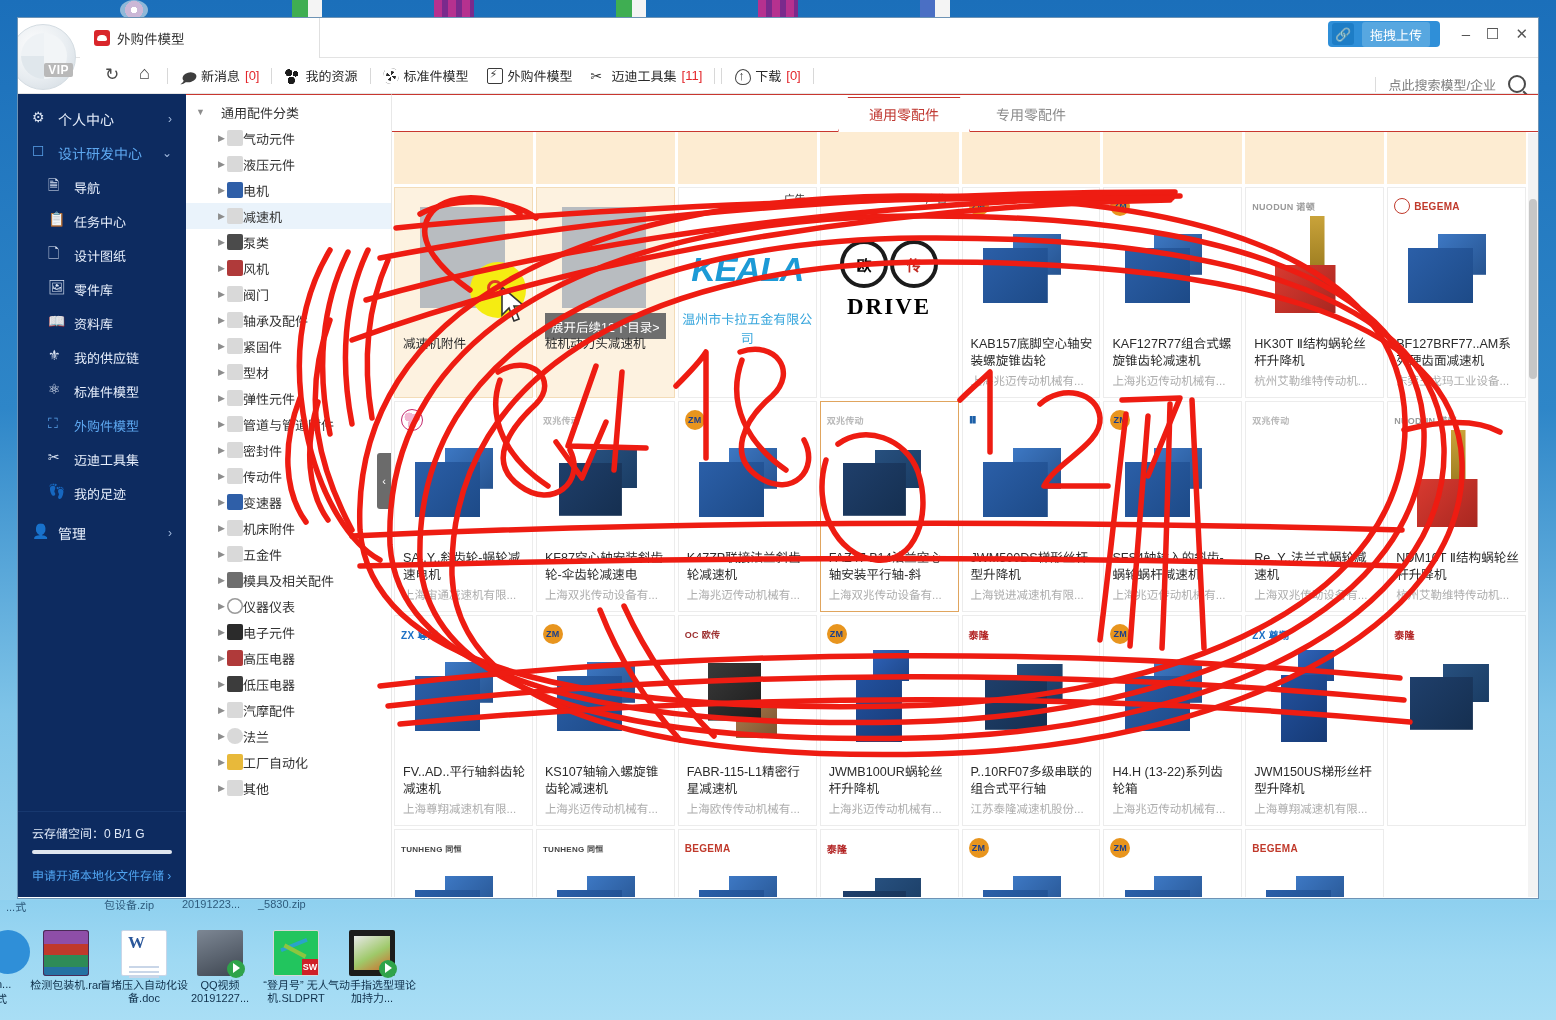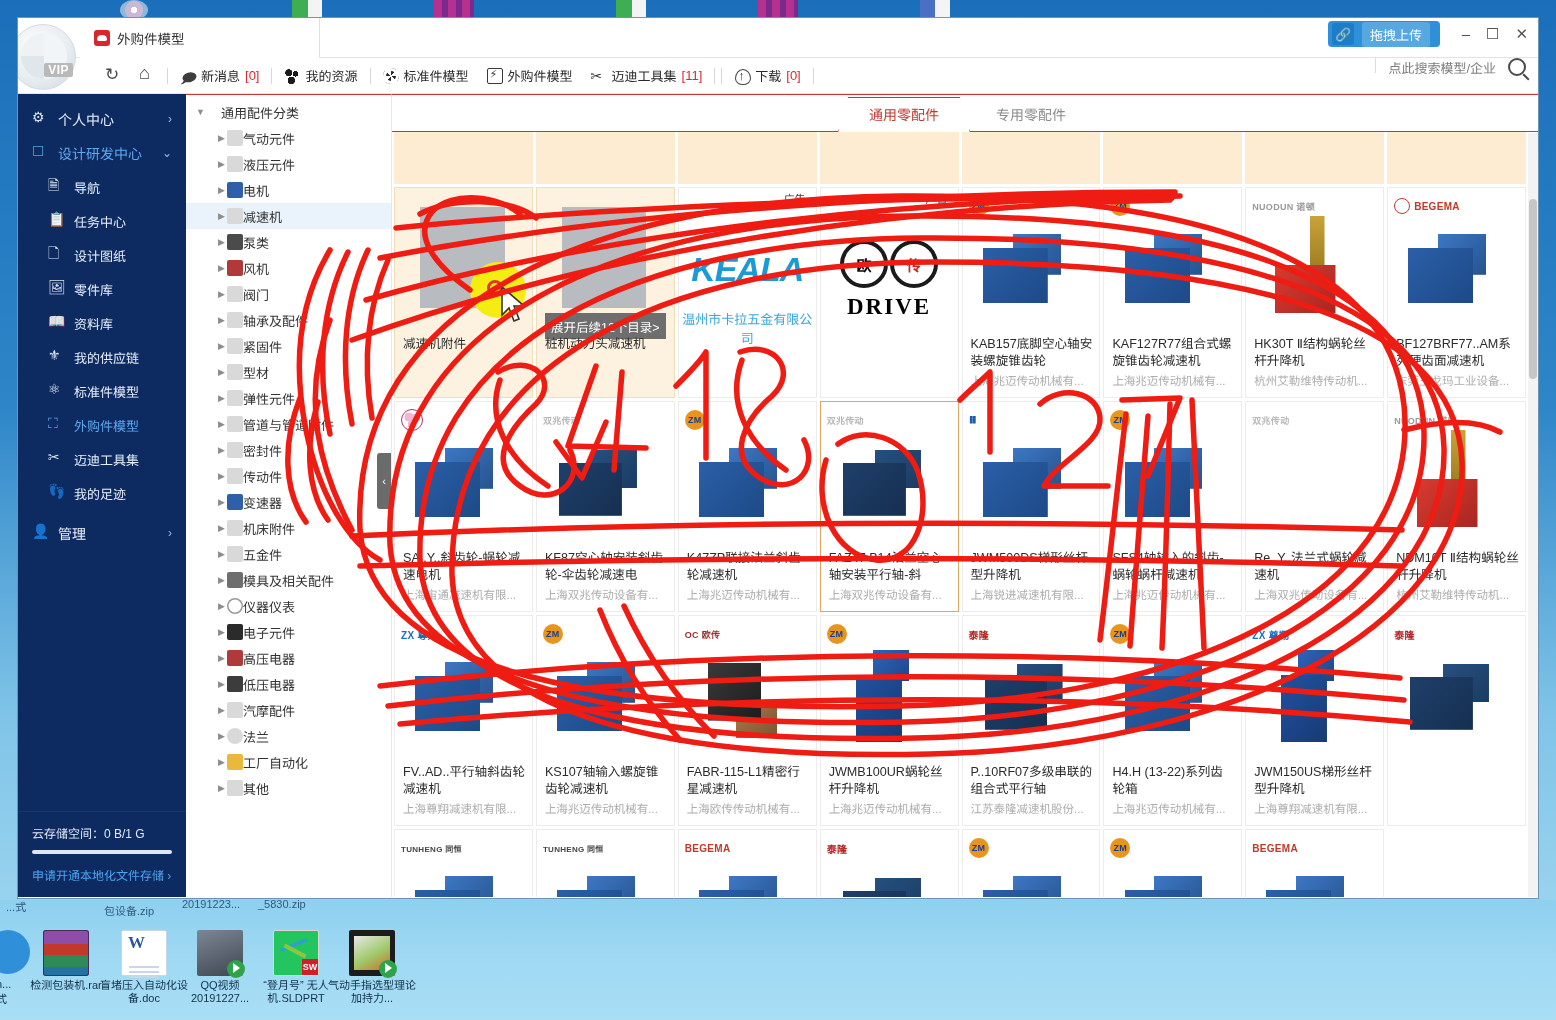--- a/index.html
+++ b/index.html
@@ -114,22 +114,22 @@
   .ic-msg::before{content:"\1F5E9";font-size:14px;color:#3d3d3d;position:absolute;top:0;left:0;}
   .ic-res{background:radial-gradient(circle at 30% 30%,#1b1b1b 0 22%,transparent 23%),radial-gradient(circle at 72% 36%,#1b1b1b 0 18%,transparent 19%),radial-gradient(circle at 46% 78%,#1b1b1b 0 24%,transparent 25%);}
   .ic-std{border-radius:50%;background:conic-gradient(#2b2b2b 0 12%,#fff 12% 25%,#2b2b2b 25% 37%,#fff 37% 50%,#2b2b2b 50% 62%,#fff 62% 75%,#2b2b2b 75% 87%,#fff 87% 100%);box-shadow:inset 0 0 0 3px #fff;}
   .ic-out{border:1.6px solid #3a3a3a;border-radius:2px;}
   .ic-out::after{content:"\26A1";position:absolute;left:2px;top:-1px;font-size:11px;color:#3a3a3a;}
   .ic-tool::before{content:"\2702";font-size:14px;color:#333;position:absolute;top:0;left:0;}
   .ic-dl::before{content:"\2191";font-size:13px;color:#333;position:absolute;top:0;left:4px;}
   .ic-dl::after{content:"";position:absolute;left:1px;top:1px;width:14px;height:14px;border:1.4px solid #444;border-radius:50% 50% 50% 50%/60% 60% 40% 40%;}
   .ic-online::before{content:"\1F4C5";font-size:13px;color:#333;position:absolute;top:0;left:0;}
   #toolbar-right {
-    position:absolute; right:12px; top:0; height:36px;
-    display:flex;gap:12px; color:#7d7d7d; font-size:13px;
+    position:absolute; right:12px; top:8px; height:36px;
+    display:flex;align-items:center;gap:12px; color:#7d7d7d; font-size:13px;
   }
   #toolbar-right .vsep{width:1px;height:15px;background:#dcdcdc;}
   #search-glass{width:18px;height:18px;border:2px solid #4a4a4a;border-radius:50%;position:relative;}
   #search-glass::after{content:"";position:absolute;right:-6px;bottom:-4px;width:8px;height:2px;background:#4a4a4a;transform:rotate(45deg);}
 
   
   #app-body { position:relative; height: 803px; display:flex; }
 
   #sidebar {
     width: 168px; background:#0d2b60; color:#cfe0f5; flex:none;
@@ -333,21 +333,21 @@
     <div class="g" style="left:470px;width:40px;background:repeating-linear-gradient(90deg,#b6318f 0 8px,#7a2a8c 8px 14px);"></div>
   </div>
   <div class="desk-top-ic">
     <div class="g" style="left:560px;width:30px;background:linear-gradient(90deg,#4a6fc4 0 50%,#f4f4f4 50% 100%);"></div>
   </div>
 </div>
 
 <div id="desktop-bottom"></div>
 <div id="desktop-bottom-labels-row">
   <span class="cutlabel" style="left:6px;top:2px;">...式</span>
-  <span class="cutlabel" style="left:104px;top:6px;">包设备.zip</span>
+  <span class="cutlabel" style="left:104px;top:0;">包设备.zip</span>
   <span class="cutlabel" style="left:182px;top:2px;">20191223...</span>
   <span class="cutlabel" style="left:258px;top:2px;">_5830.zip</span>
 </div>
 
 <div style="position:absolute;left:-14px;top:930px;width:44px;height:44px;border-radius:50%;background:#2f8fd8;z-index:5;"></div>
 <div style="position:absolute;left:-4px;top:978px;font-size:11px;color:#10304b;z-index:5;">n...<br>式</div>
 
 <div class="desk-icon" style="left:18px;top:930px;">
   <div class="glyph" style="background:
          linear-gradient(180deg,#8e4ea8 0 30%,#c0392b 30% 55%,#2e8b57 55% 80%,#2471a3 80% 100%);

